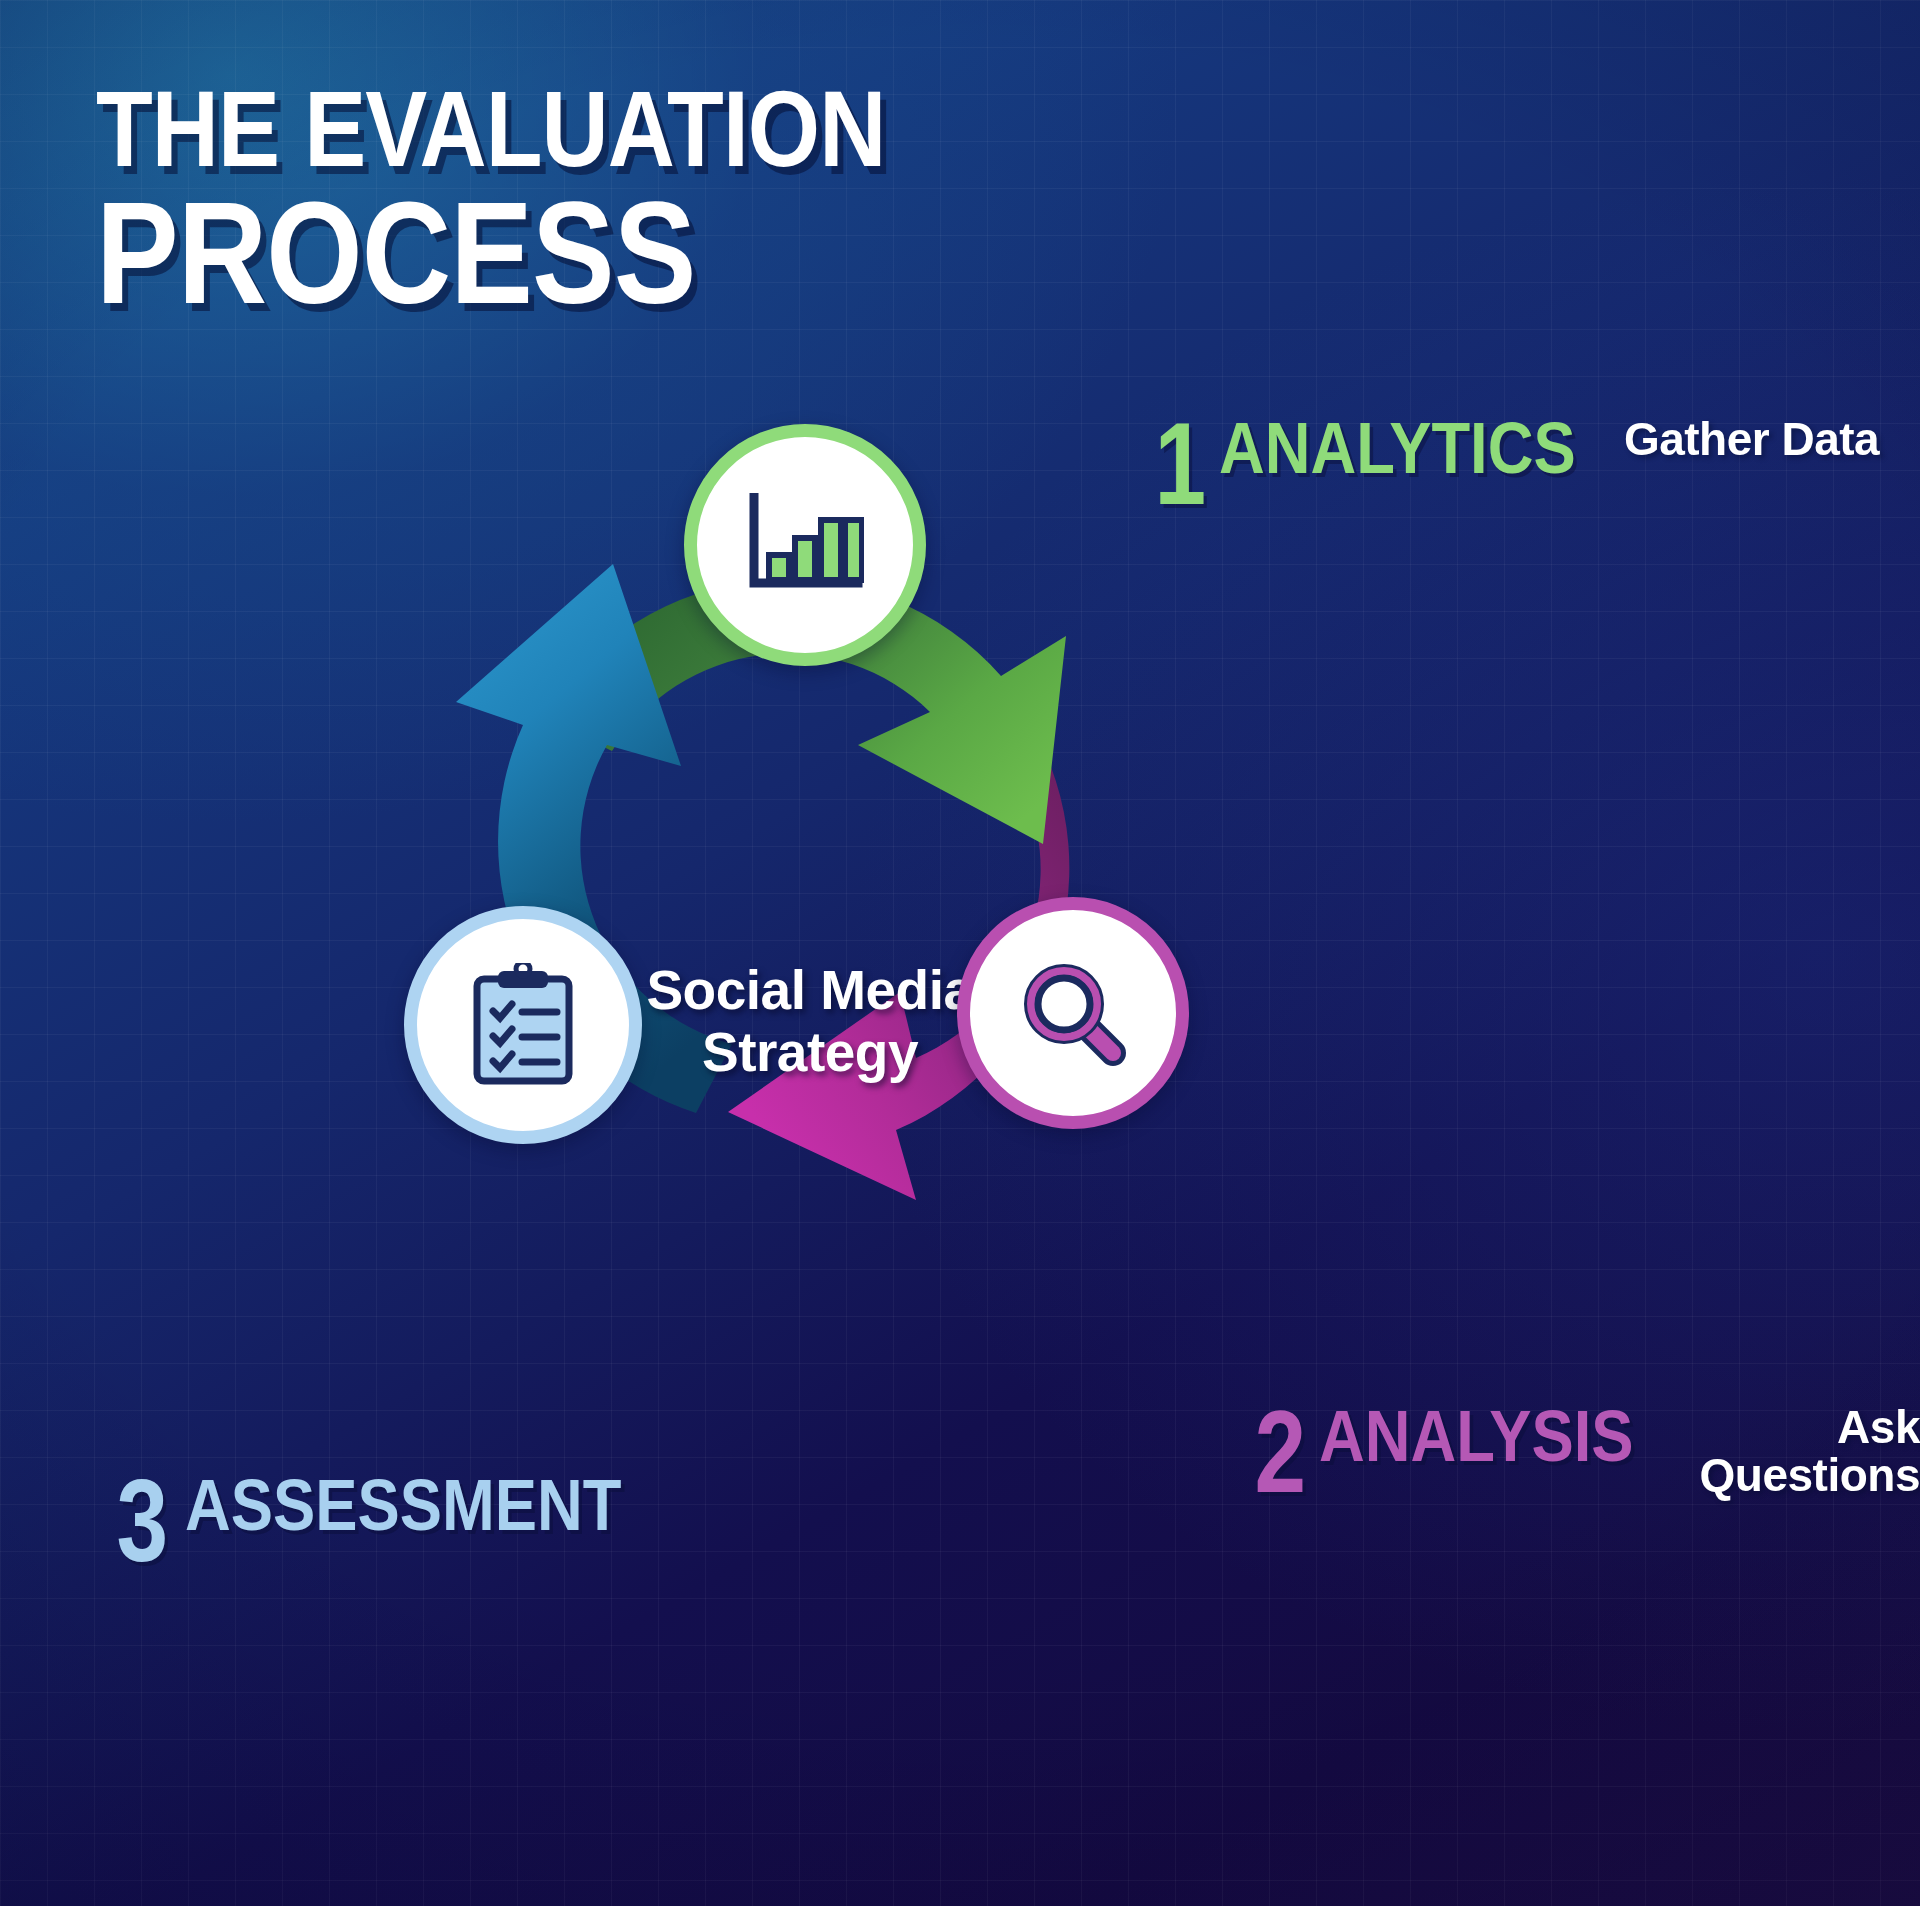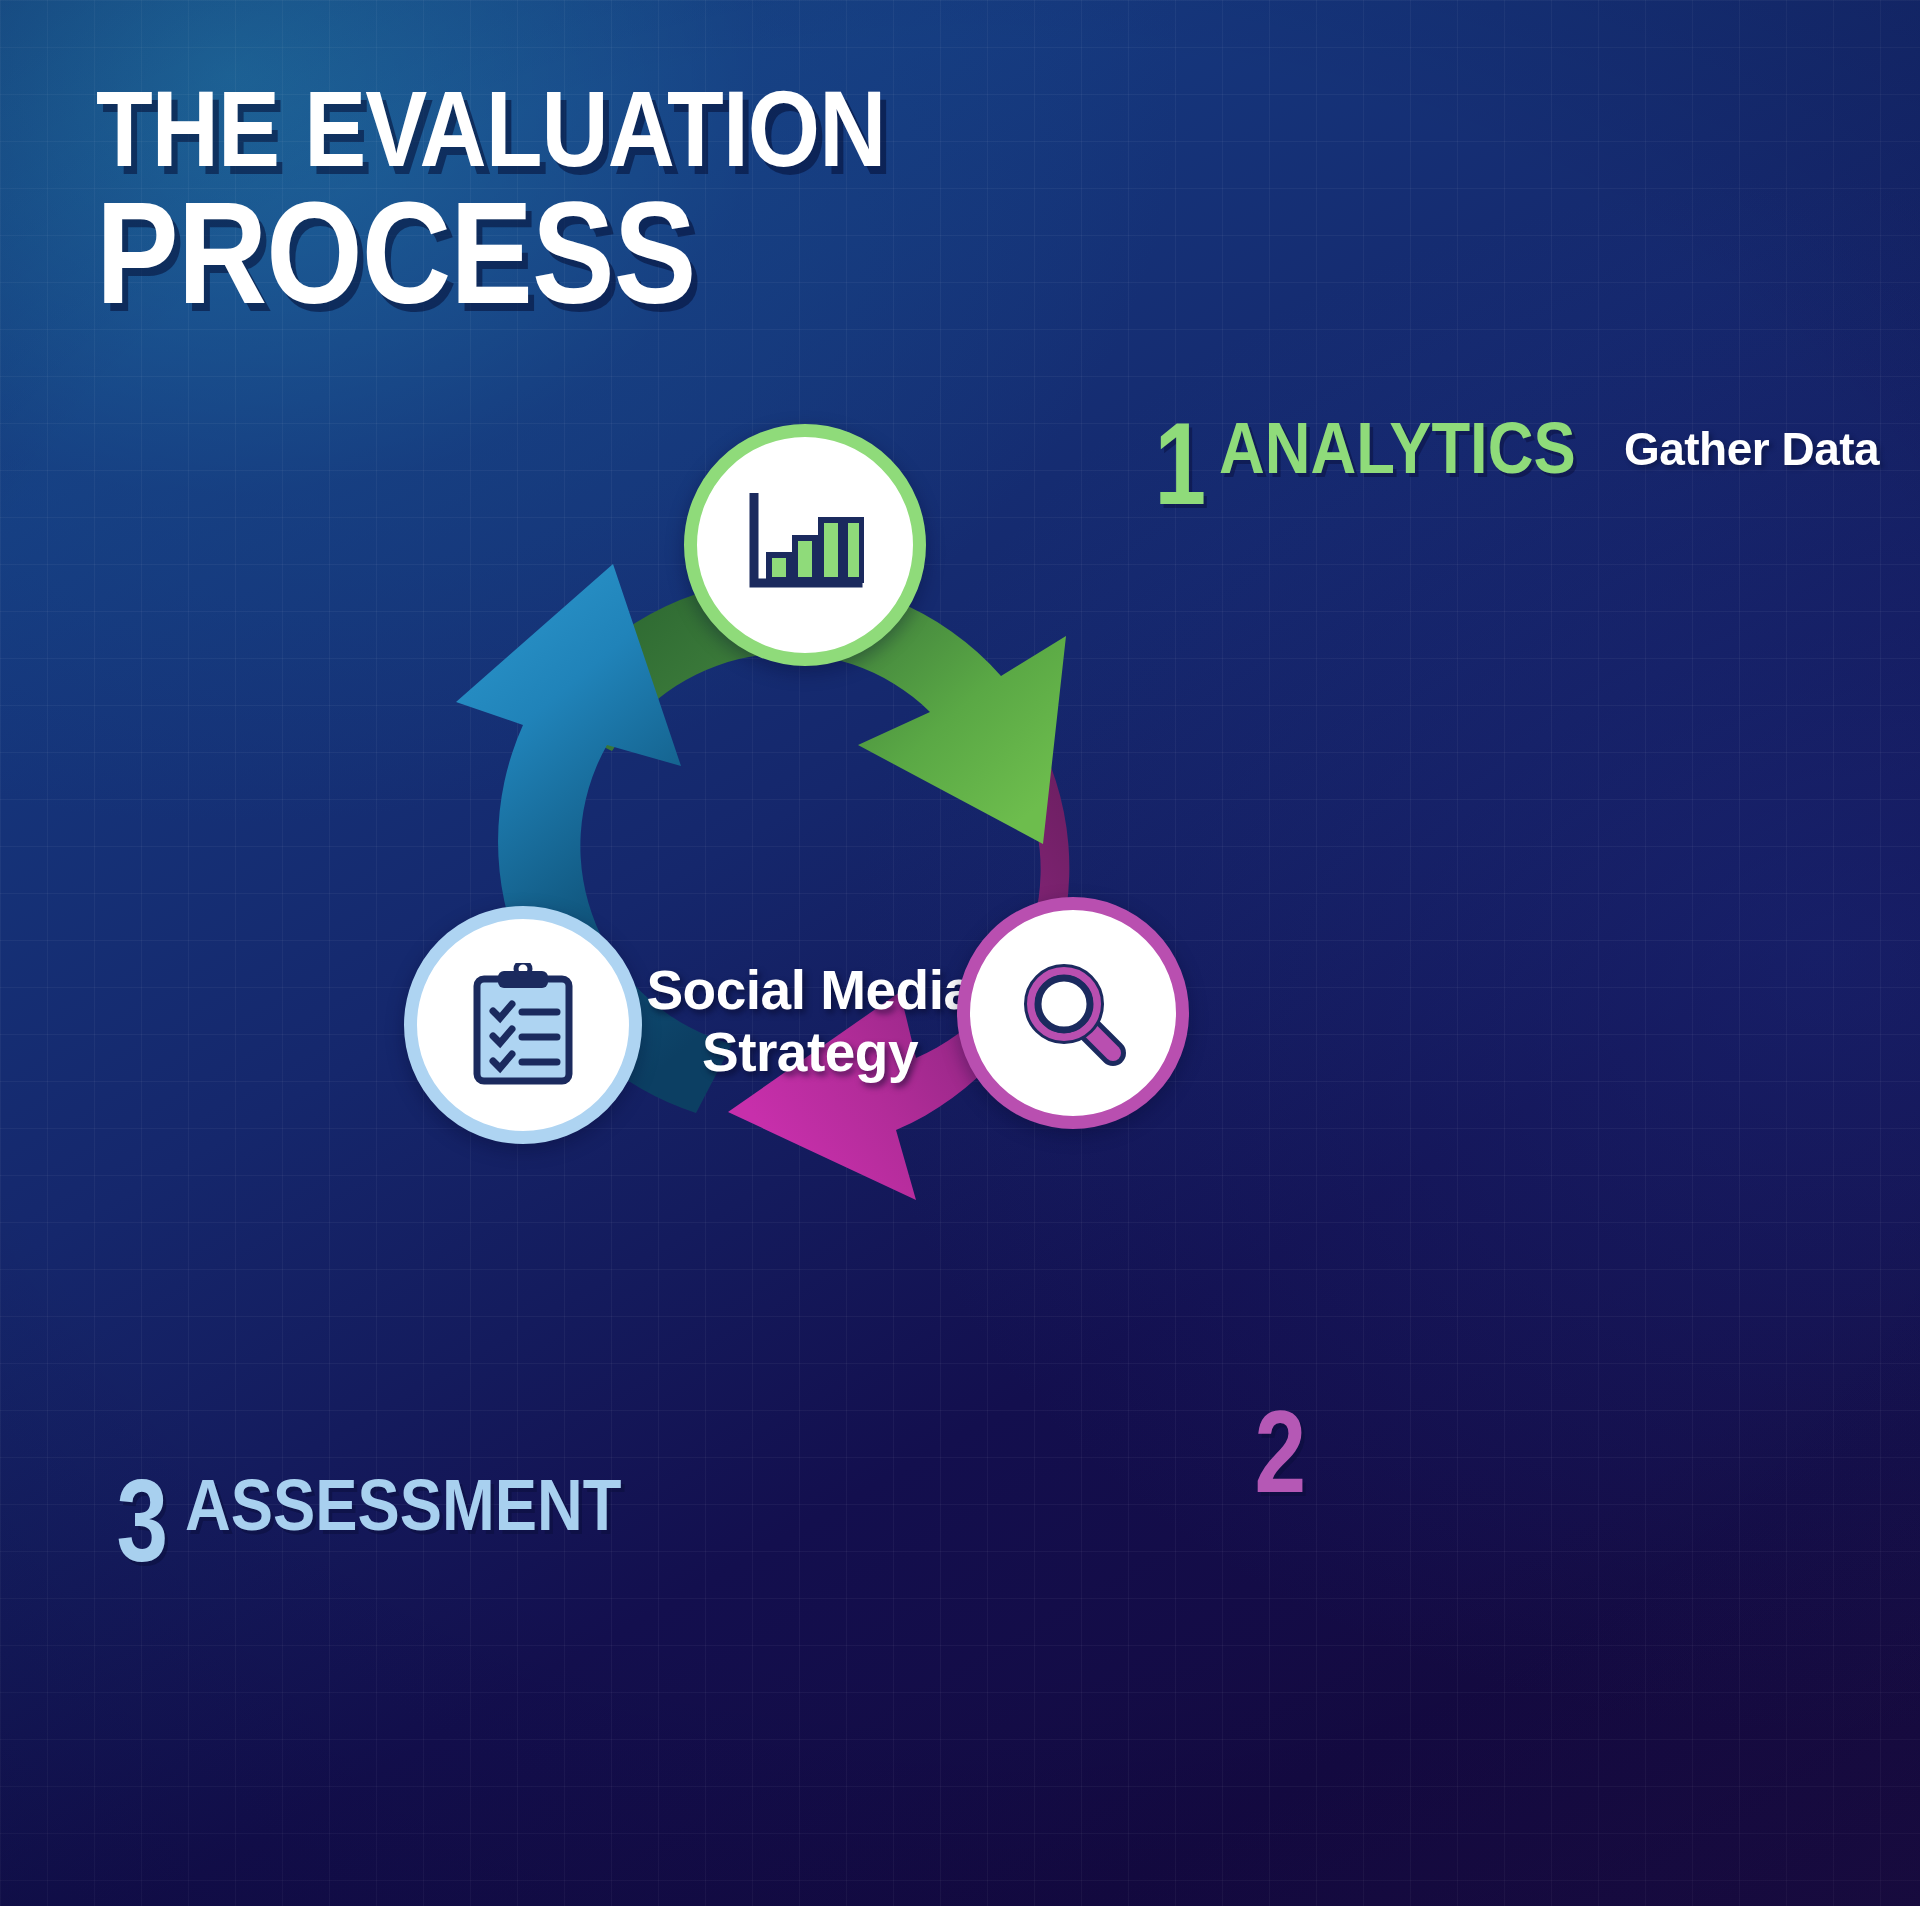--- a/index.html
+++ b/index.html
@@ -135,21 +135,20 @@
     letter-spacing: 0px;
     transform: scaleX(0.88);
     transform-origin: left top;
     text-shadow: 4px 4px 0 rgba(8,14,55,0.45);
   }
   .step-sub {
     color: #ffffff;
     font-weight: 700;
     font-size: 46px;
     line-height: 1.05;
-    margin-top: 10px;
     letter-spacing: -0.5px;
     text-shadow: 3px 3px 5px rgba(5,10,45,0.45);
   }
 
   
   #step-analytics { left: 1148px; top: 415px; }
   #step-analytics .step-num,
   #step-analytics .step-head { color: #8fdb7a; }
   #step-analytics .step-texts { margin-left: 6px; }
 
@@ -292,20 +291,24 @@
   <div class="step" id="step-analytics">
     <div class="step-num">1</div>
     <div class="step-texts">
       <div class="step-head">ANALYTICS</div>
       <div class="step-sub">Gather Data</div>
     </div>
   </div>
 
   <div class="step" id="step-analysis">
     <div class="step-num">2</div>
+    <div class="step-texts">
+      <div class="step-head">ANALYSIS</div>
+      <div class="step-sub">Ask Questions</div>
+    </div>
   </div>
 
   <div class="step" id="step-assessment">
     <div class="step-num">3</div>
     <div class="step-texts">
       <div class="step-head">ASSESSMENT</div>
     </div>
   </div>
 
   <div id="vignette"></div>

